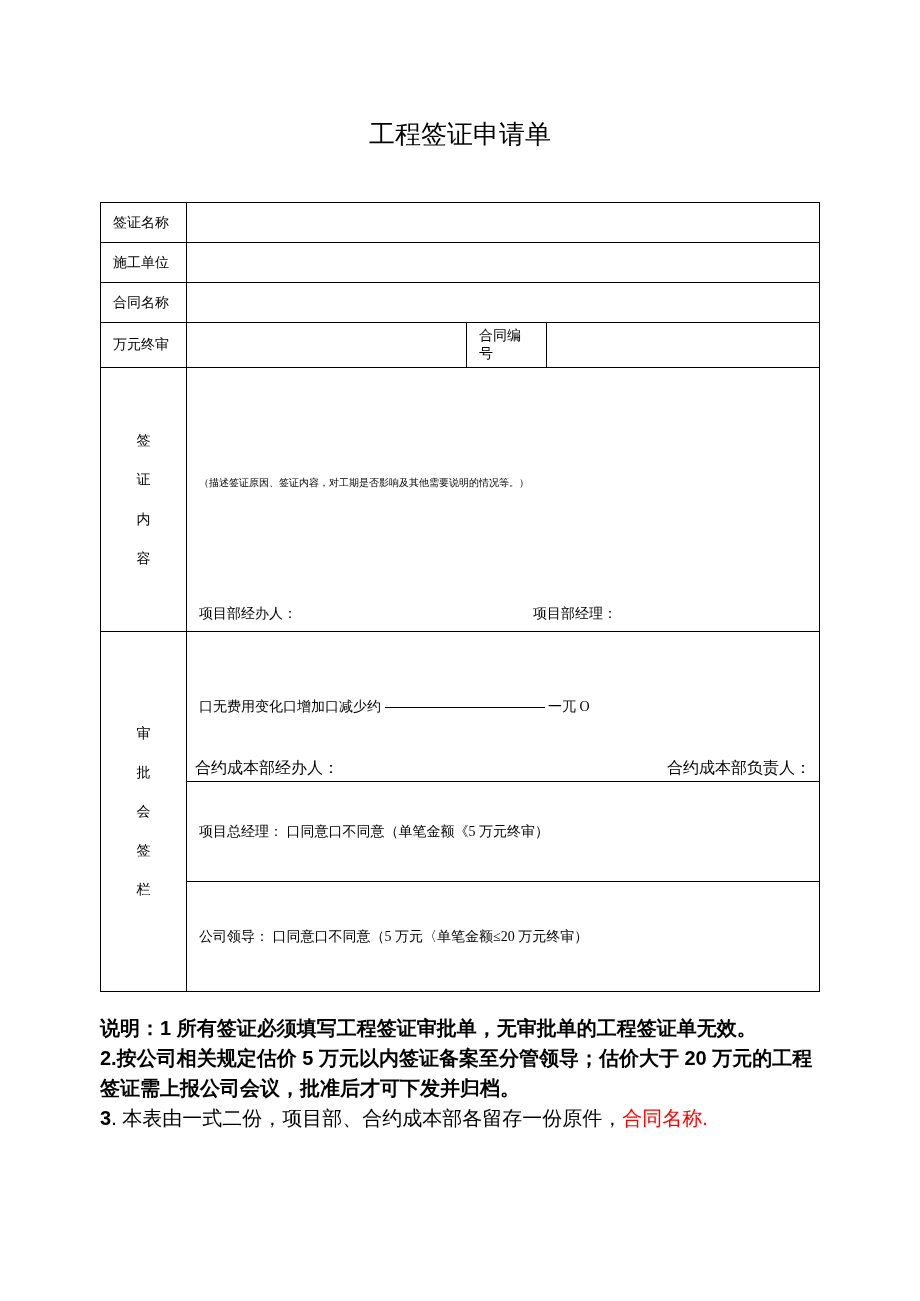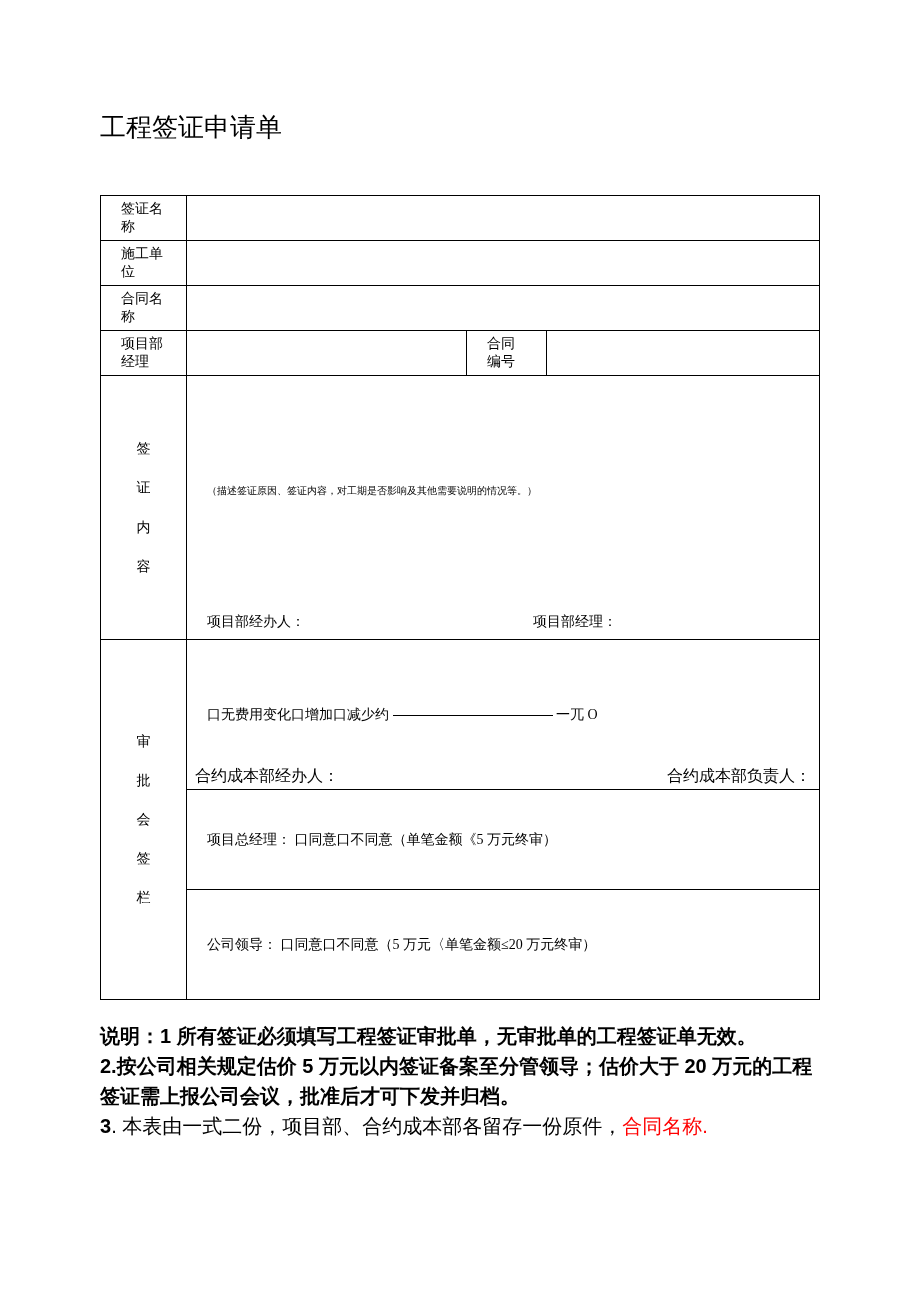--- a/index.html
+++ b/index.html
@@ -9,33 +9,34 @@
     }
     body {
       background: #ffffff;
       font-family: "SimSun", "宋体", serif;
       width: 920px;
       height: 1301px;
       padding: 110px 100px 0 100px;
       color: #000;
     }
     .title {
-      text-align: left;
+      text-align: center;
       font-size: 26px;
       margin-bottom: 50px;
       font-weight: normal;
+      margin-top: 7px;
     }
     table.form {
       border-collapse: collapse;
       width: 100%;
       font-size: 14px;
     }
     table.form td {
       border: 1px solid #000;
-      padding: 4px 20px;
+      padding: 4px 12px;
       vertical-align: middle;
     }
     .label-cell {
       width: 86px;
       text-align: left;
       height: 40px;
       padding-left: 8px;
     }
     .label-vert {
       width: 86px;
@@ -137,21 +138,21 @@
   </tr>
   <tr>
     <td class="label-cell">施工单位</td>
     <td colspan="3"></td>
   </tr>
   <tr>
     <td class="label-cell">合同名称</td>
     <td colspan="3"></td>
   </tr>
   <tr>
-    <td class="label-cell">项目部经理</td>
+    <td class="label-cell">万元终审</td>
     <td style="width:280px;"></td>
     <td class="contract-num-label">合同编号</td>
     <td></td>
   </tr>
   <tr>
     <td class="label-vert" rowspan="2">
       <span>签</span>
       <span>证</span>
       <span>内</span>
       <span>容</span>

